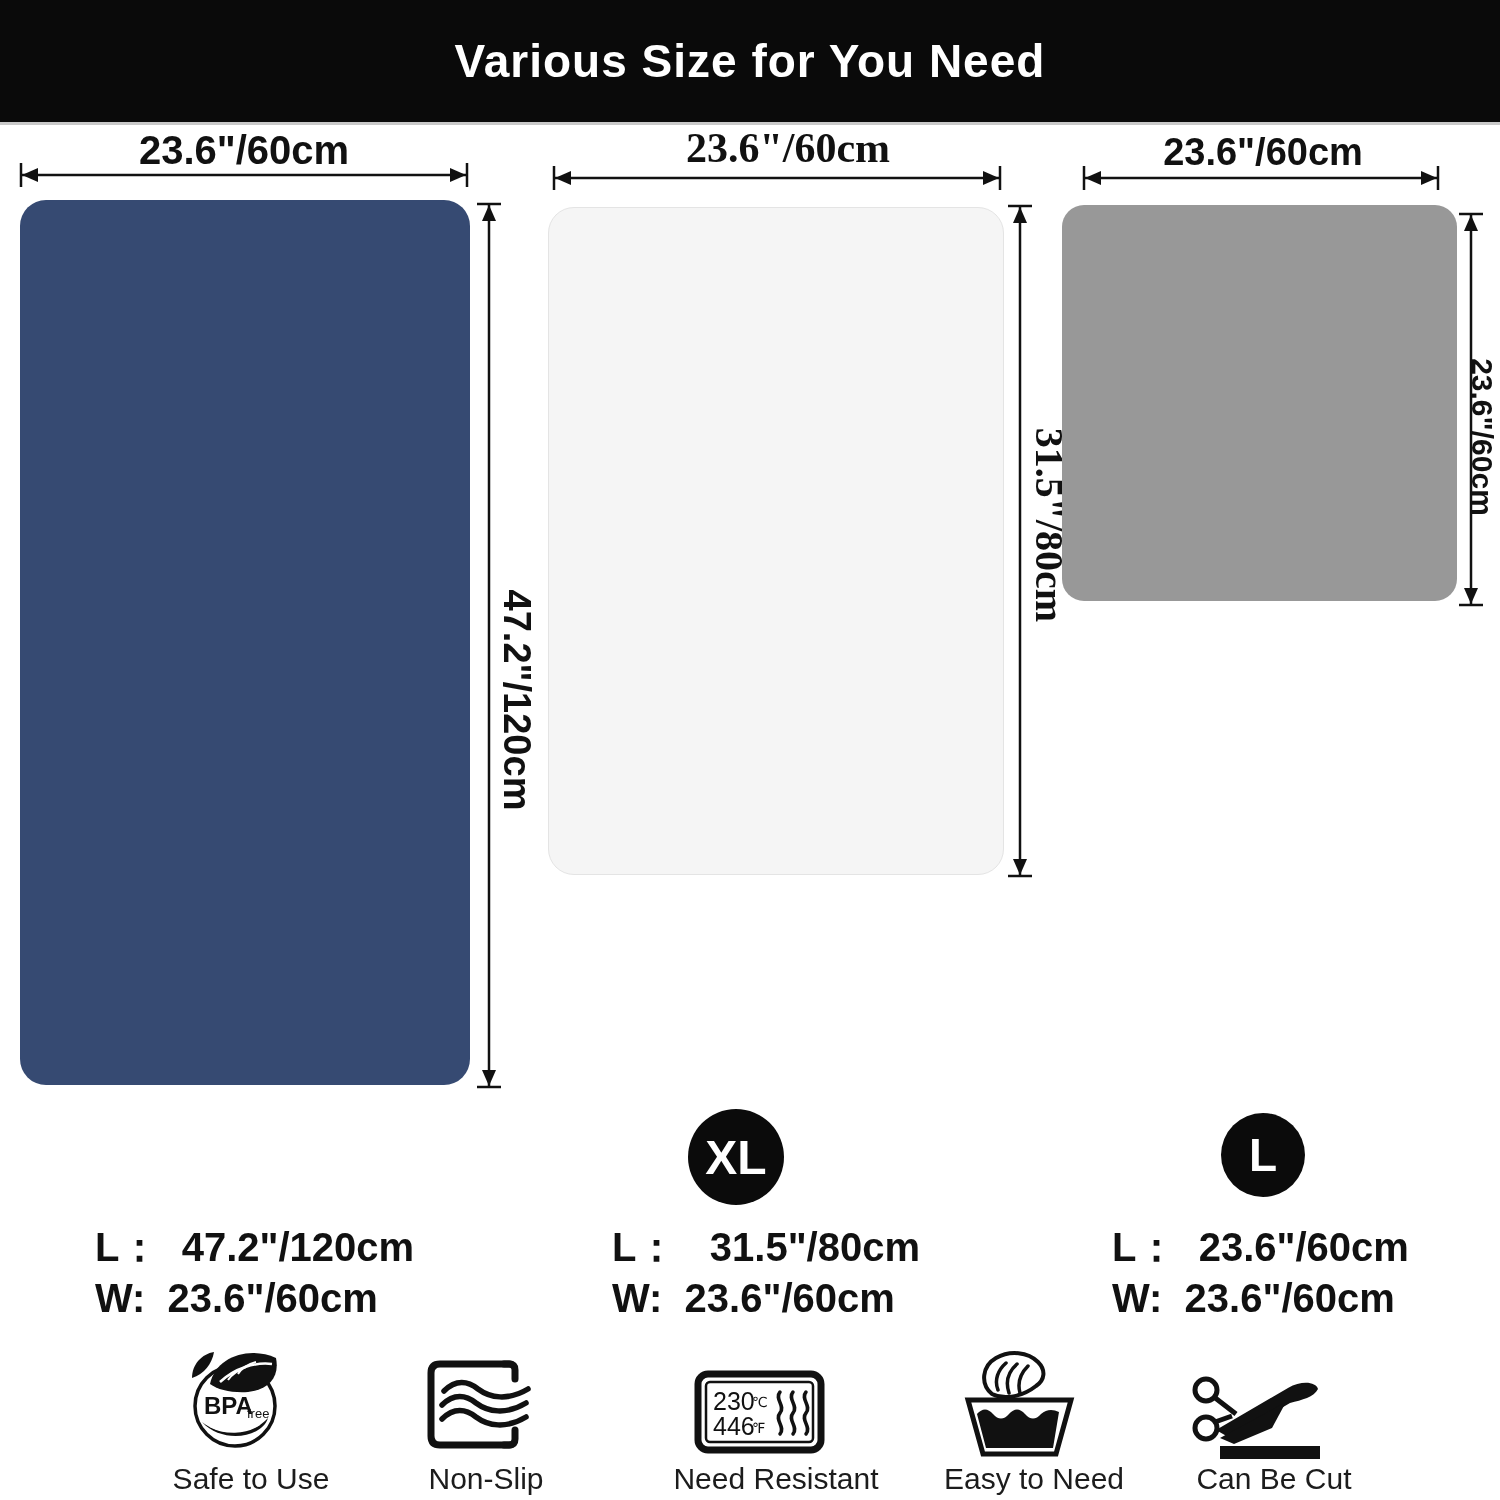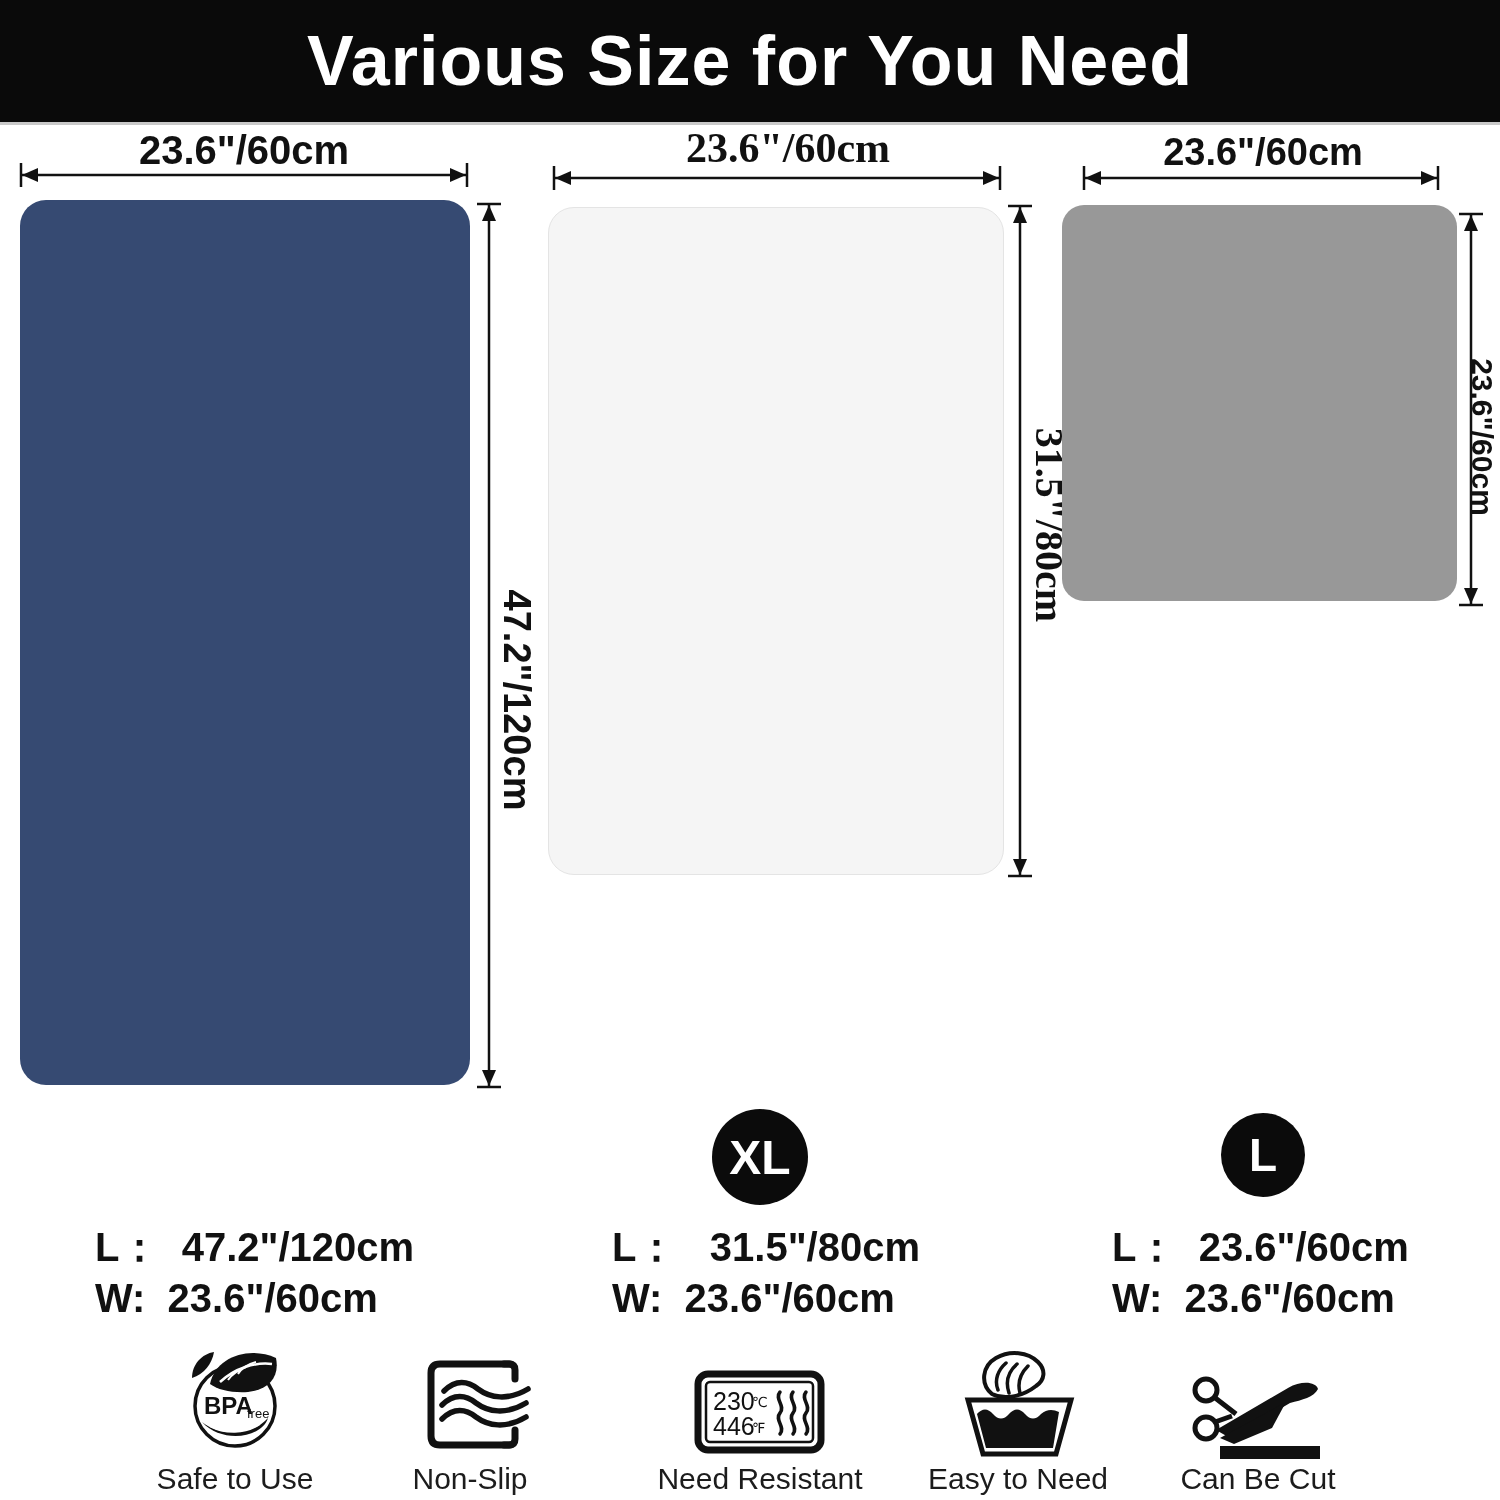--- a/index.html
+++ b/index.html
@@ -1,21 +1,21 @@
 <!DOCTYPE html>
 <html><head>
 <meta charset="utf-8">
 <style>
   html,body{margin:0;padding:0;background:#ffffff;}
   .stage{position:relative;width:1500px;height:1500px;background:#ffffff;overflow:hidden;
          font-family:"Liberation Sans", sans-serif;color:#111;}
   
   .header{position:absolute;left:0;top:0;width:1500px;height:122px;background:#0a0a0a;
           border-bottom:3px solid #c9c9c9;display:flex;align-items:center;justify-content:center;}
-  .header h1{margin:0;color:#fff;font-size:70px;font-weight:bold;letter-spacing:1px;}
+  .header h1{margin:0;color:#fff;font-size:46px;font-weight:bold;letter-spacing:1px;}
   
   .mat{position:absolute;border-radius:26px;}
   .mat-xxl{left:20px;top:200px;width:450px;height:885px;}
   .mat-xl{left:548px;top:207px;width:454px;height:666px;border:1px solid #e4e4e4;}
   .mat-l{left:1062px;top:205px;width:395px;height:396px;border-radius:22px;}
   
   .arrow{position:absolute;}
   
   .dim{position:absolute;font-weight:bold;white-space:nowrap;transform:translate(-50%,-50%);}
   .dim-sans{font-size:40px;}
@@ -27,21 +27,21 @@
   
   .badge{position:absolute;border-radius:50%;display:flex;align-items:center;justify-content:center;
          color:#fff;font-weight:bold;transform:translate(-50%,-50%);}
   .badge-xxl{width:112px;height:112px;font-size:54px;}
   .badge-xl{width:96px;height:96px;font-size:48px;}
   .badge-l{width:84px;height:84px;font-size:46px;}
   
   .sizeline{position:absolute;font-size:40px;font-weight:bold;white-space:pre;}
   
   .feat-label{position:absolute;top:1462px;transform:translateX(-50%);font-size:30px;color:#1c1c1c;
-              white-space:nowrap;}
+              white-space:nowrap;margin-left:16px;}
   svg{display:block;}
 </style>
 </head>
 <body>
 
 <div class="stage">
 
   <div class="header" style="background-color: rgb(10, 10, 10);">
     <h1>Various Size for You Need</h1>
   </div>
@@ -94,21 +94,21 @@
     <polygon points="14,393 7,377 21,377" fill="#111"></polygon>
   </svg>
 
   <div class="dim dim-sans" style="left:244px;top:150px">23.6"/60cm</div>
   <div class="dim dim-serif" style="left:788px;top:148px">23.6"/60cm</div>
   <div class="dim dim-sans" style="left:1263px;top:152px;font-size:38px">23.6"/60cm</div>
   <div class="dim dim-v dim-v1" style="left:516px;top:700px">47.2"/120cm</div>
   <div class="dim dim-v dim-v2" style="left:1049px;top:525px">31.5"/80cm</div>
   <div class="dim dim-v dim-v3" style="left:1482px;top:437px">23.6"/60cm</div>
 
-  <div class="badge badge-xl" style="left: 760px; top: 1157px; background-color: rgb(11, 11, 11);">XL</div>
+  <div class="badge badge-xl" style="left: 736px; top: 1157px; background-color: rgb(11, 11, 11);">XL</div>
   <div class="badge badge-l" style="left: 1263px; top: 1155px; background-color: rgb(11, 11, 11);">L</div>
 
   <div class="sizeline" style="left:95px;top:1220px">L：  47.2"/120cm</div>
   <div class="sizeline" style="left:95px;top:1276px">W:  23.6"/60cm</div>
   <div class="sizeline" style="left:612px;top:1220px">L：   31.5"/80cm</div>
   <div class="sizeline" style="left:612px;top:1276px">W:  23.6"/60cm</div>
   <div class="sizeline" style="left:1112px;top:1220px">L：  23.6"/60cm</div>
   <div class="sizeline" style="left:1112px;top:1276px">W:  23.6"/60cm</div>
 
   <svg class="arrow" style="left:180px;top:1340px" width="110" height="120" viewBox="0 0 110 120">

